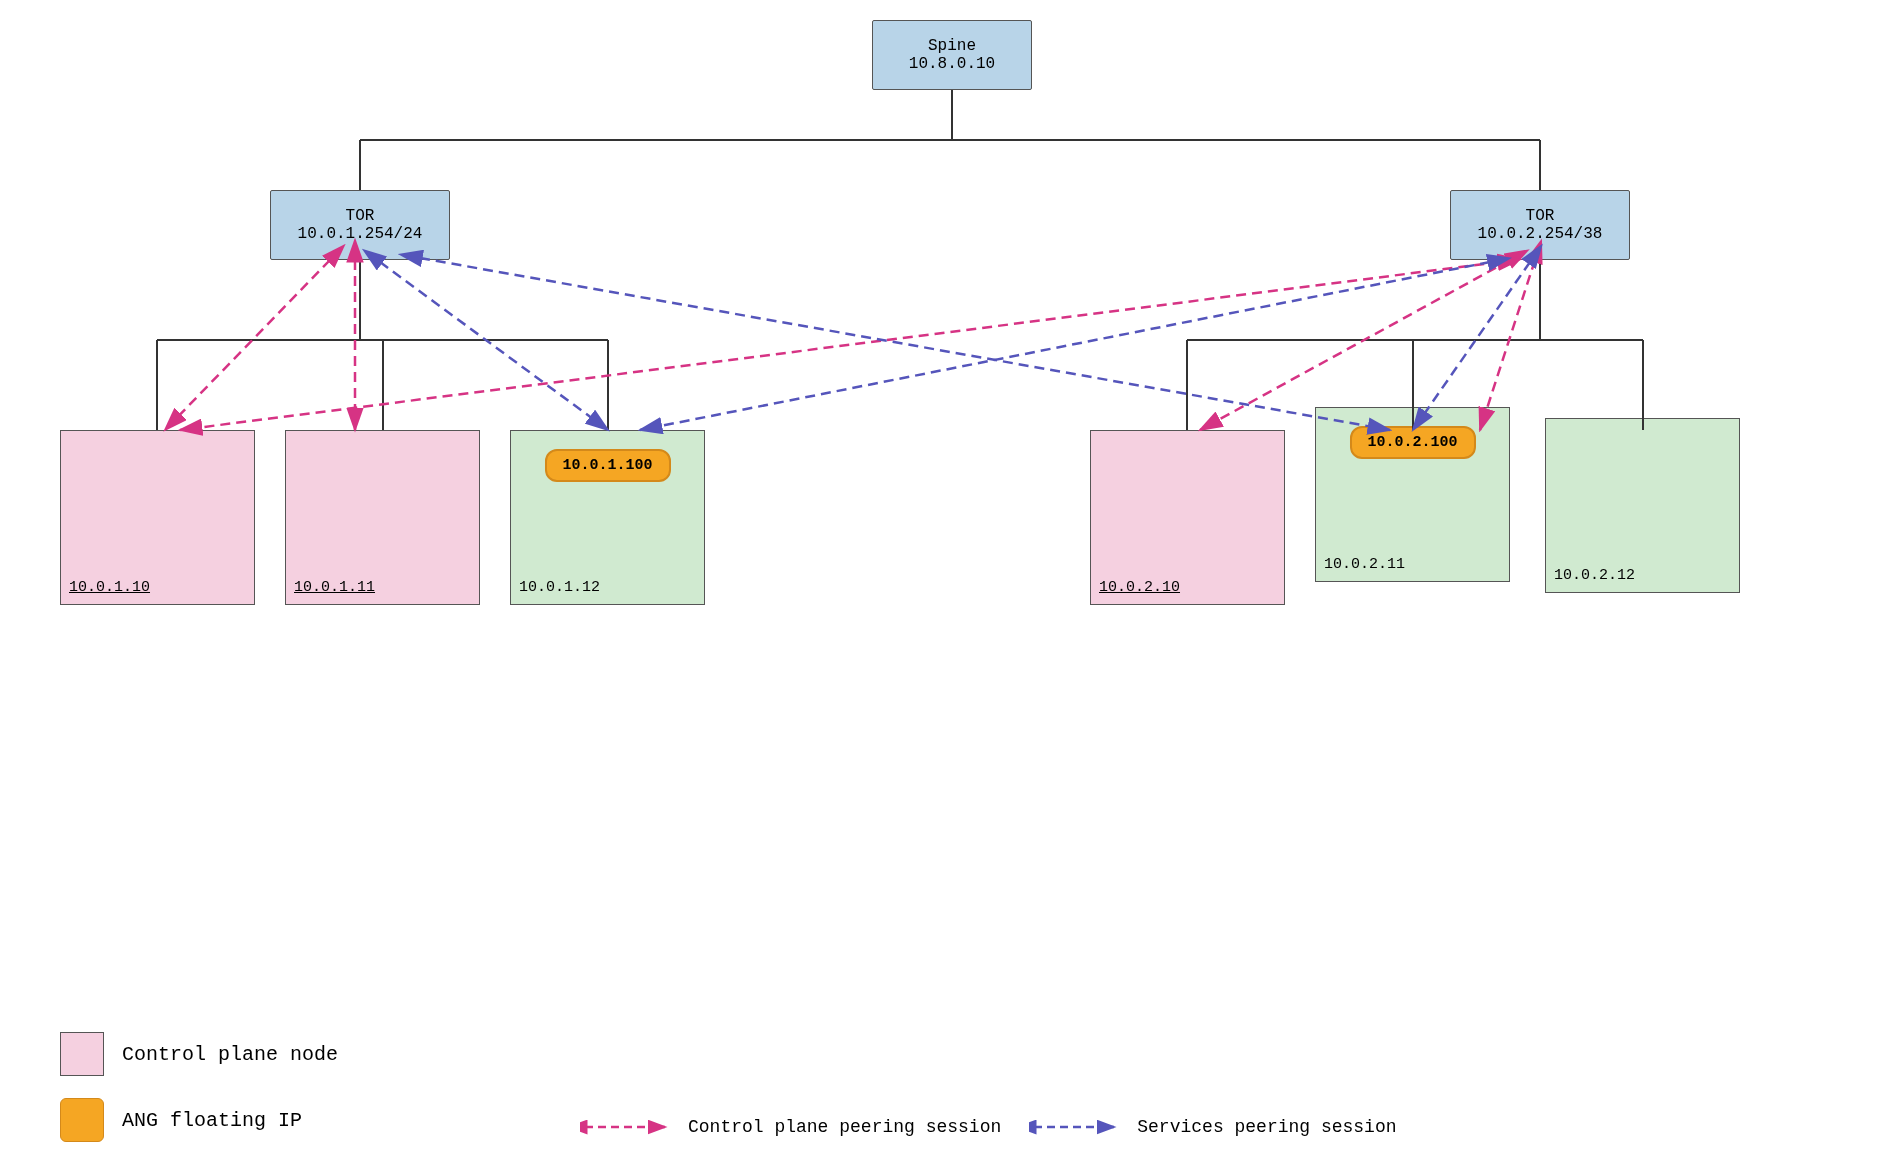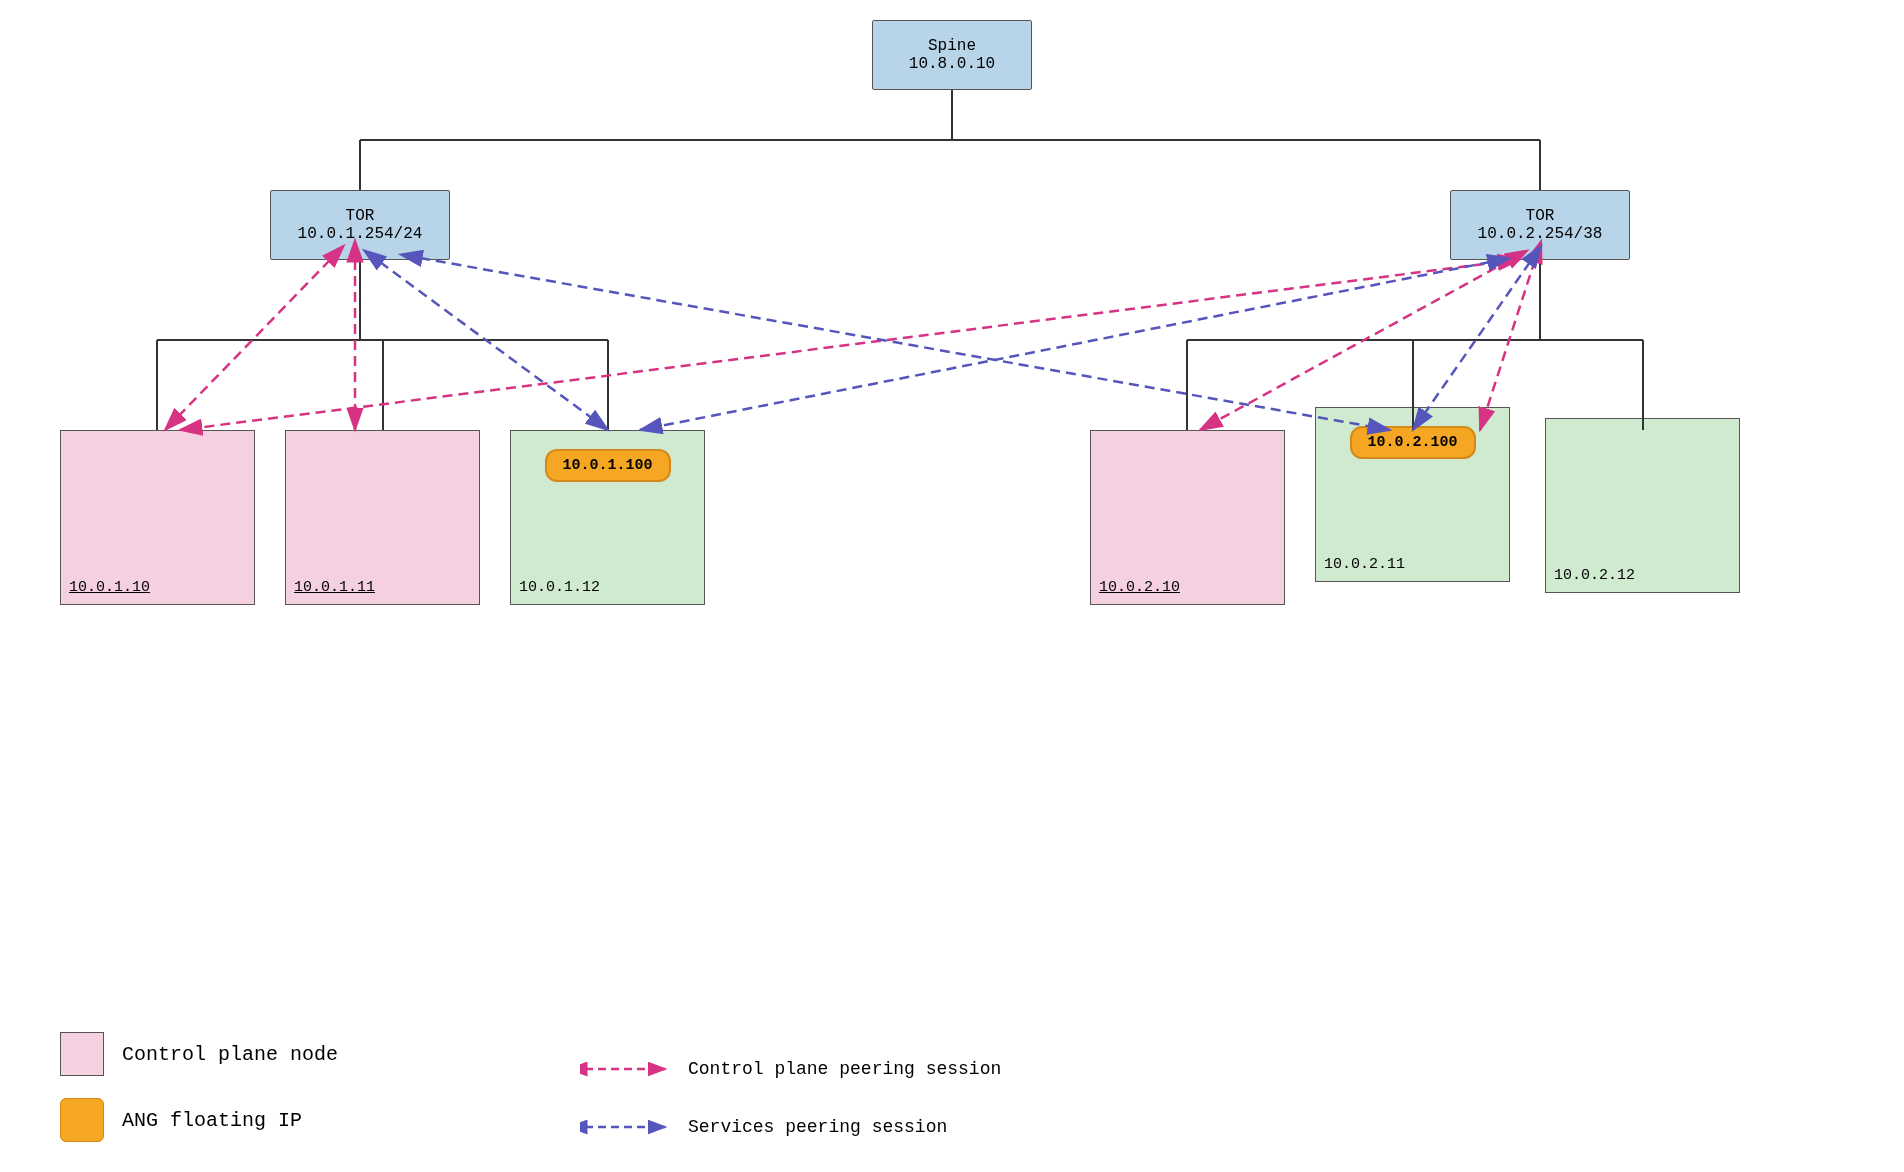--- a/index.html
+++ b/index.html
@@ -119,21 +119,21 @@
       top: 0; left: 0;
       width: 1904px;
       height: 900px;
       pointer-events: none;
     }
     .legend-right {
       position: absolute;
       bottom: 30px;
       left: 580px;
       display: flex;
-      flex-direction: column;
+      flex-direction: row;
       gap: 28px;
     }
     .legend-right-item {
       display: flex;
       align-items: center;
       gap: 18px;
       font-size: 18px;
     }
   </style>
 </head>

